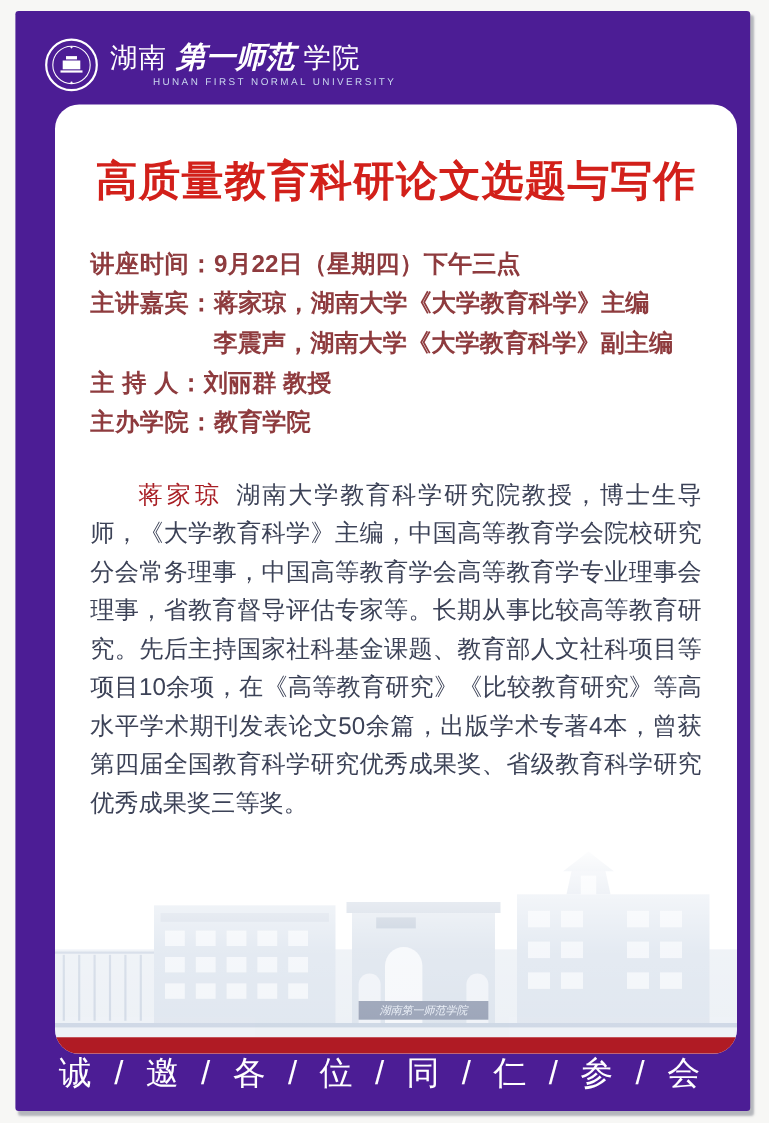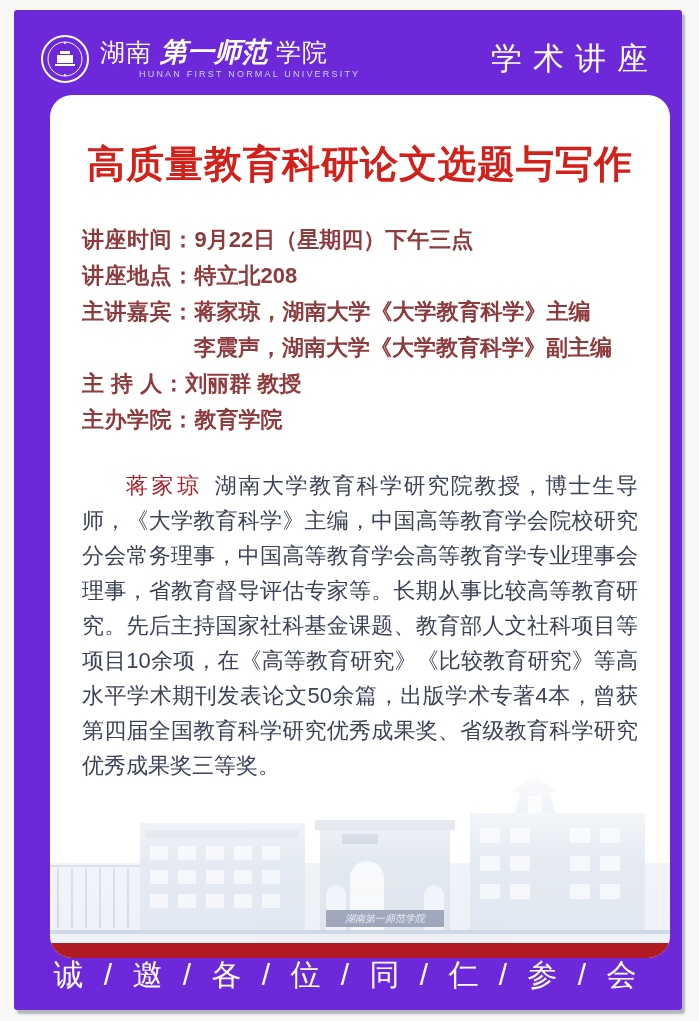--- a/index.html
+++ b/index.html
@@ -1,20 +1,20 @@
 <!DOCTYPE html>
 <html><head>
 <meta charset="utf-8">
 <style>
   * { margin:0; padding:0; box-sizing:border-box; }
   html,body { width:699px; height:1021px; background:#f7f7f5; overflow:hidden;
               font-family:"Liberation Sans","DejaVu Sans",sans-serif; }
 
   .poster { position:absolute; left:14px; top:10px; width:668px; height:1000px;
-            background:#6d28d9; border-radius:3px;
+            background:#4c1d95; border-radius:3px;
             box-shadow:3px 4px 2px rgba(125,130,140,.55); }
 
   
   .header { position:absolute; left:0; top:0; width:100%; height:88px;
             display:flex; align-items:center; justify-content:space-between;
             padding:10px 34px 0 26px; }
   .brand { display:flex; align-items:center; gap:10px; }
   .seal { width:50px; height:50px; flex:0 0 auto; }
   .brand-text { color:#fff; line-height:1.05; }
   .brand-cn { font-size:25px; letter-spacing:1px; white-space:nowrap; }
@@ -69,21 +69,20 @@
         <rect x="20" y="17" width="10" height="3" fill="#ffffff"></rect>
         <rect x="15" y="30" width="20" height="2" fill="#ffffff"></rect>
         <circle cx="25" cy="9" r="1" fill="#ffffff"></circle>
         <circle cx="25" cy="41" r="1" fill="#ffffff"></circle>
       </svg>
       <div class="brand-text">
         <div class="brand-cn"><span>湖南</span> <span class="script">第一师范</span> <span>学院</span></div>
         <div class="brand-en">HUNAN FIRST NORMAL UNIVERSITY</div>
       </div>
     </div>
-    <div class="badge">学术讲座</div>
   </div>
 
   <div class="card">
 
     <svg class="campus" viewBox="0 0 620 175" preserveAspectRatio="none">
       <rect x="0" y="95" width="620" height="80" fill="#dde5ef"></rect>
 
       <g stroke="#a9b9d0" stroke-width="2">
         <line x1="8" y1="100" x2="8" y2="160"></line>
           <line x1="22" y1="100" x2="22" y2="160"></line>
@@ -144,21 +143,20 @@
       </g>
       <rect x="0" y="162" width="620" height="4" fill="#9fb2cd"></rect>
     </svg>
     <div class="campus-fade"></div>
 
     <div class="card-inner">
       <div class="title">高质量教育科研论文选题与写作</div>
 
       <div class="details">
         <div class="detail-row"><span class="lbl">讲座时间：</span><span>9月22日（星期四）下午三点</span></div>
-        <div class="detail-row"><span class="lbl">讲座地点：</span><span>特立北208</span></div>
         <div class="detail-row"><span class="lbl">主讲嘉宾：</span><span>蒋家琼，湖南大学《大学教育科学》主编</span></div>
         <div class="detail-row cont"><span>李震声，湖南大学《大学教育科学》副主编</span></div>
         <div class="detail-row"><span class="lbl">主 持 人：</span><span>刘丽群 教授</span></div>
         <div class="detail-row"><span class="lbl">主办学院：</span><span>教育学院</span></div>
       </div>
 
       <div class="bios">
         <p class="bio"><span class="name">蒋家琼</span><span>湖南大学教育科学研究院教授，博士生导师，《大学教育科学》主编，中国高等教育学会院校研究分会常务理事，中国高等教育学会高等教育学专业理事会理事，省教育督导评估专家等。长期从事比较高等教育研究。先后主持国家社科基金课题、教育部人文社科项目等项目10余项，在《高等教育研究》《比较教育研究》等高水平学术期刊发表论文50余篇，出版学术专著4本，曾获第四届全国教育科学研究优秀成果奖、省级教育科学研究优秀成果奖三等奖。</span></p>
       </div>
     </div>

